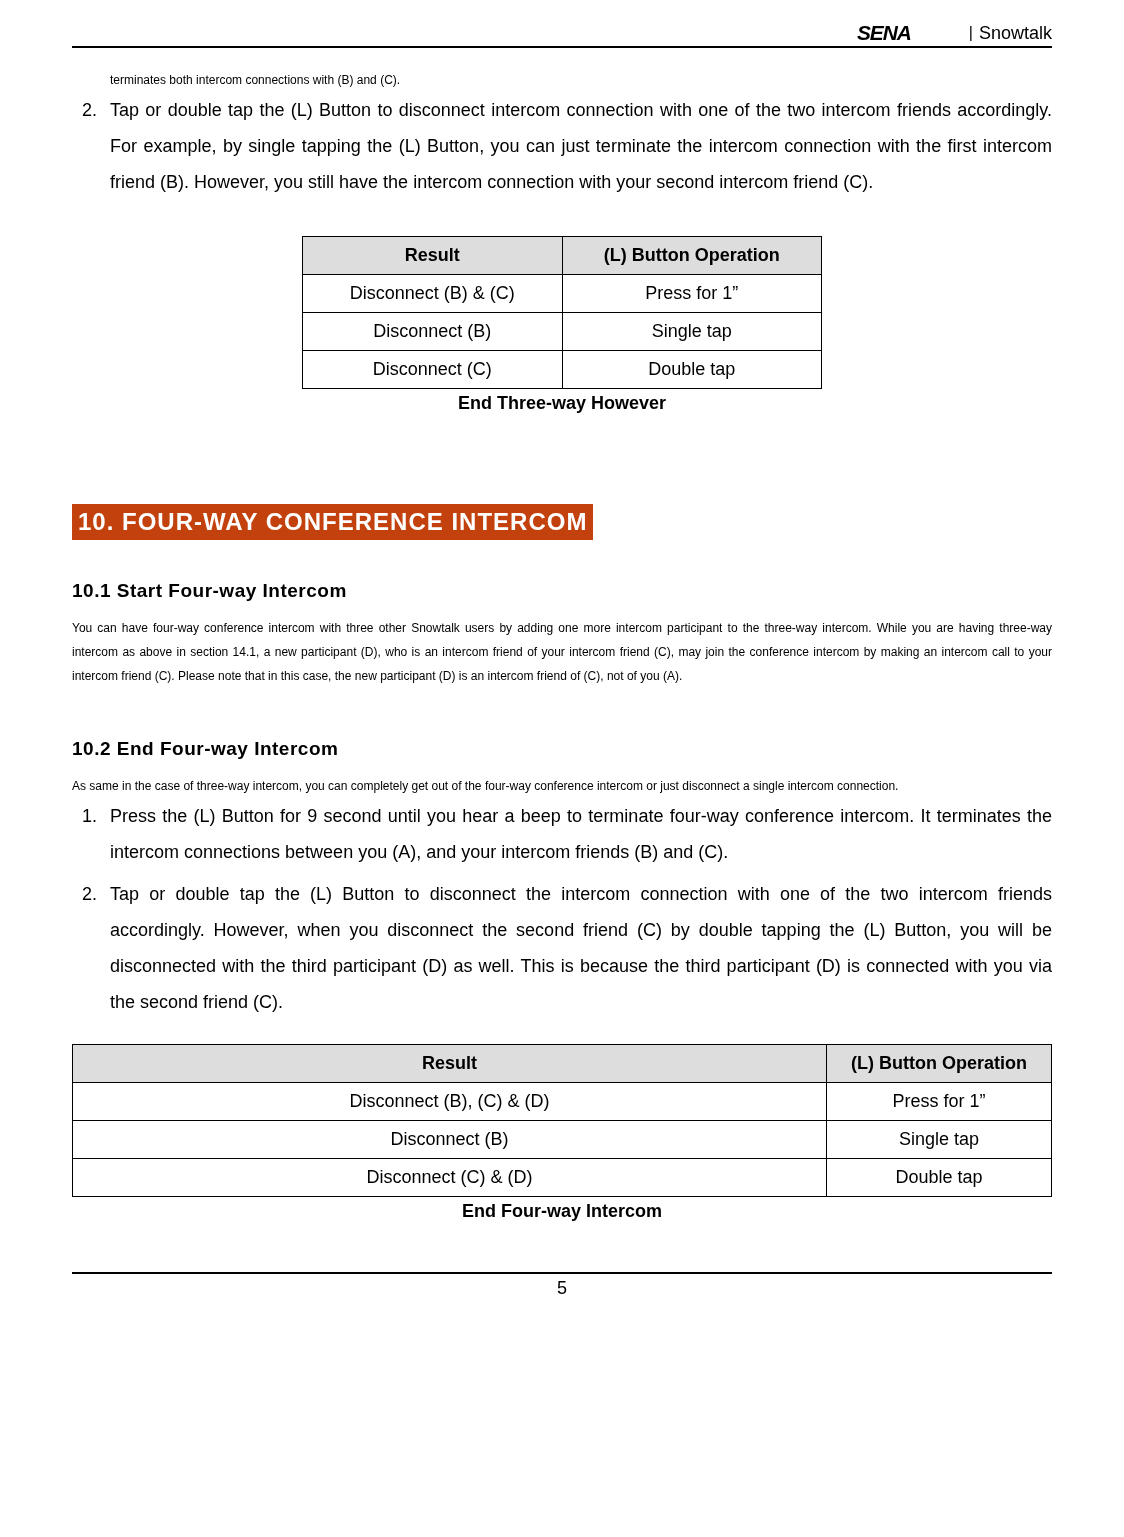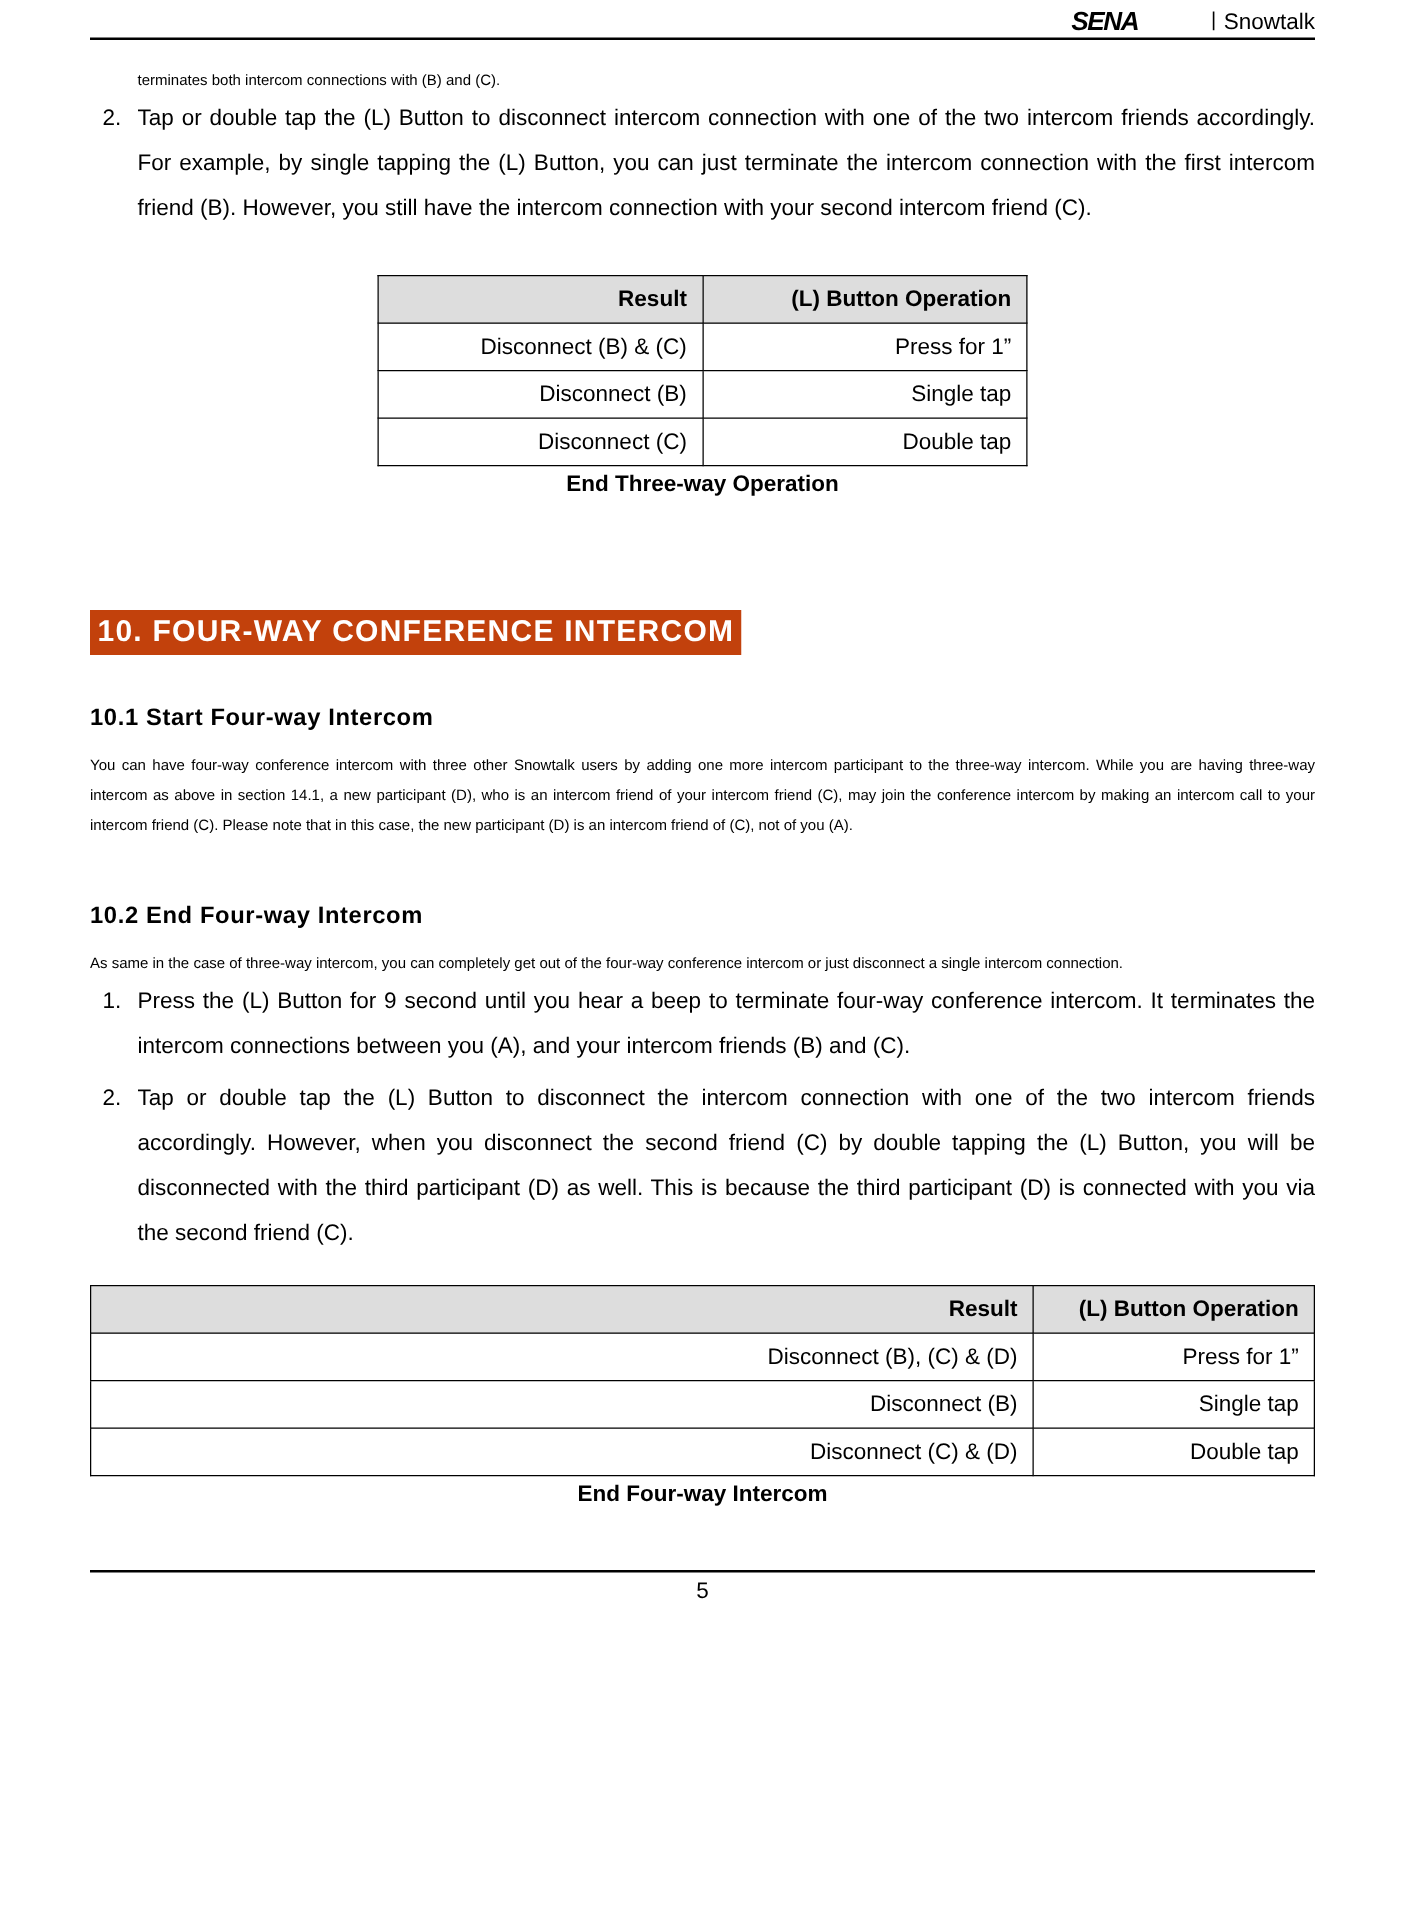--- a/index.html
+++ b/index.html
@@ -4,21 +4,21 @@
 <style>
   body {
     font-family: Arial, Helvetica, sans-serif;
     margin: 0;
     padding: 0;
     background: #fff;
     color: #000;
   }
   .page {
     width: 1016px;
-    margin: 0 auto;
+    margin: 16px auto;
     padding: 0 18px;
     box-sizing: border-box;
     position: relative;
   }
   .header {
     display: flex;
     align-items: center;
     justify-content: flex-end;
     padding: 6px 0 2px 0;
     border-bottom: 2px solid #000;
@@ -67,21 +67,21 @@
     border-collapse: collapse;
     margin: 0 auto;
     font-size: 18px;
   }
   table.op-table.full {
     width: 100%;
   }
   table.op-table th, table.op-table td {
     border: 1.5px solid #000;
     padding: 8px 12px;
-    text-align: right;
+    text-align: center;
   }
   table.op-table th {
     background: #ddd;
     font-weight: bold;
   }
   .table-caption {
     text-align: center;
     font-weight: bold;
     font-size: 18px;
     margin-top: 4px;
@@ -151,21 +151,21 @@
       <tr>
         <td>Disconnect (B)</td>
         <td>Single tap</td>
       </tr>
       <tr>
         <td>Disconnect (C)</td>
         <td>Double tap</td>
       </tr>
     </tbody>
       </table>
-    <div class="table-caption">End Three-way Operation</div>
+    <div class="table-caption">End Three-way However</div>
 
     <div class="spacer-md"></div>
 
     <h2 class="section-title">10. FOUR-WAY CONFERENCE INTERCOM</h2>
 
     <h3 class="subsection">10.1 Start Four-way Intercom</h3>
 
     <p class="para">You can have four-way conference intercom with three other Snowtalk users by adding one more intercom participant to the three-way intercom. While you are having three-way intercom as above in section 14.1, a new participant (D), who is an intercom friend of your intercom friend (C), may join the conference intercom by making an intercom call to your intercom friend (C). Please note that in this case, the new participant (D) is an intercom friend of (C), not of you (A).</p>
 
     <div class="spacer-md"></div>

